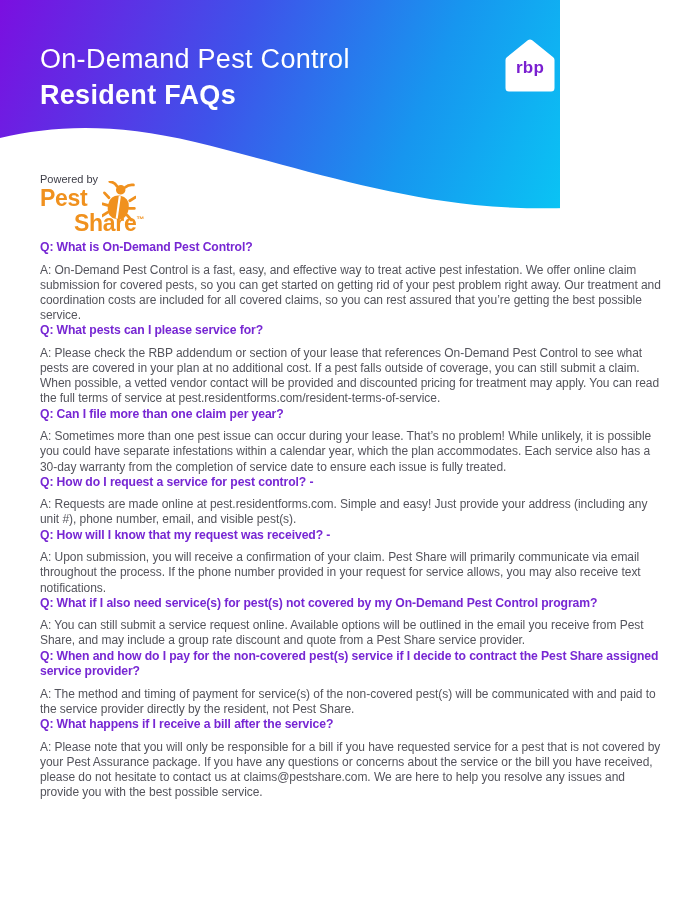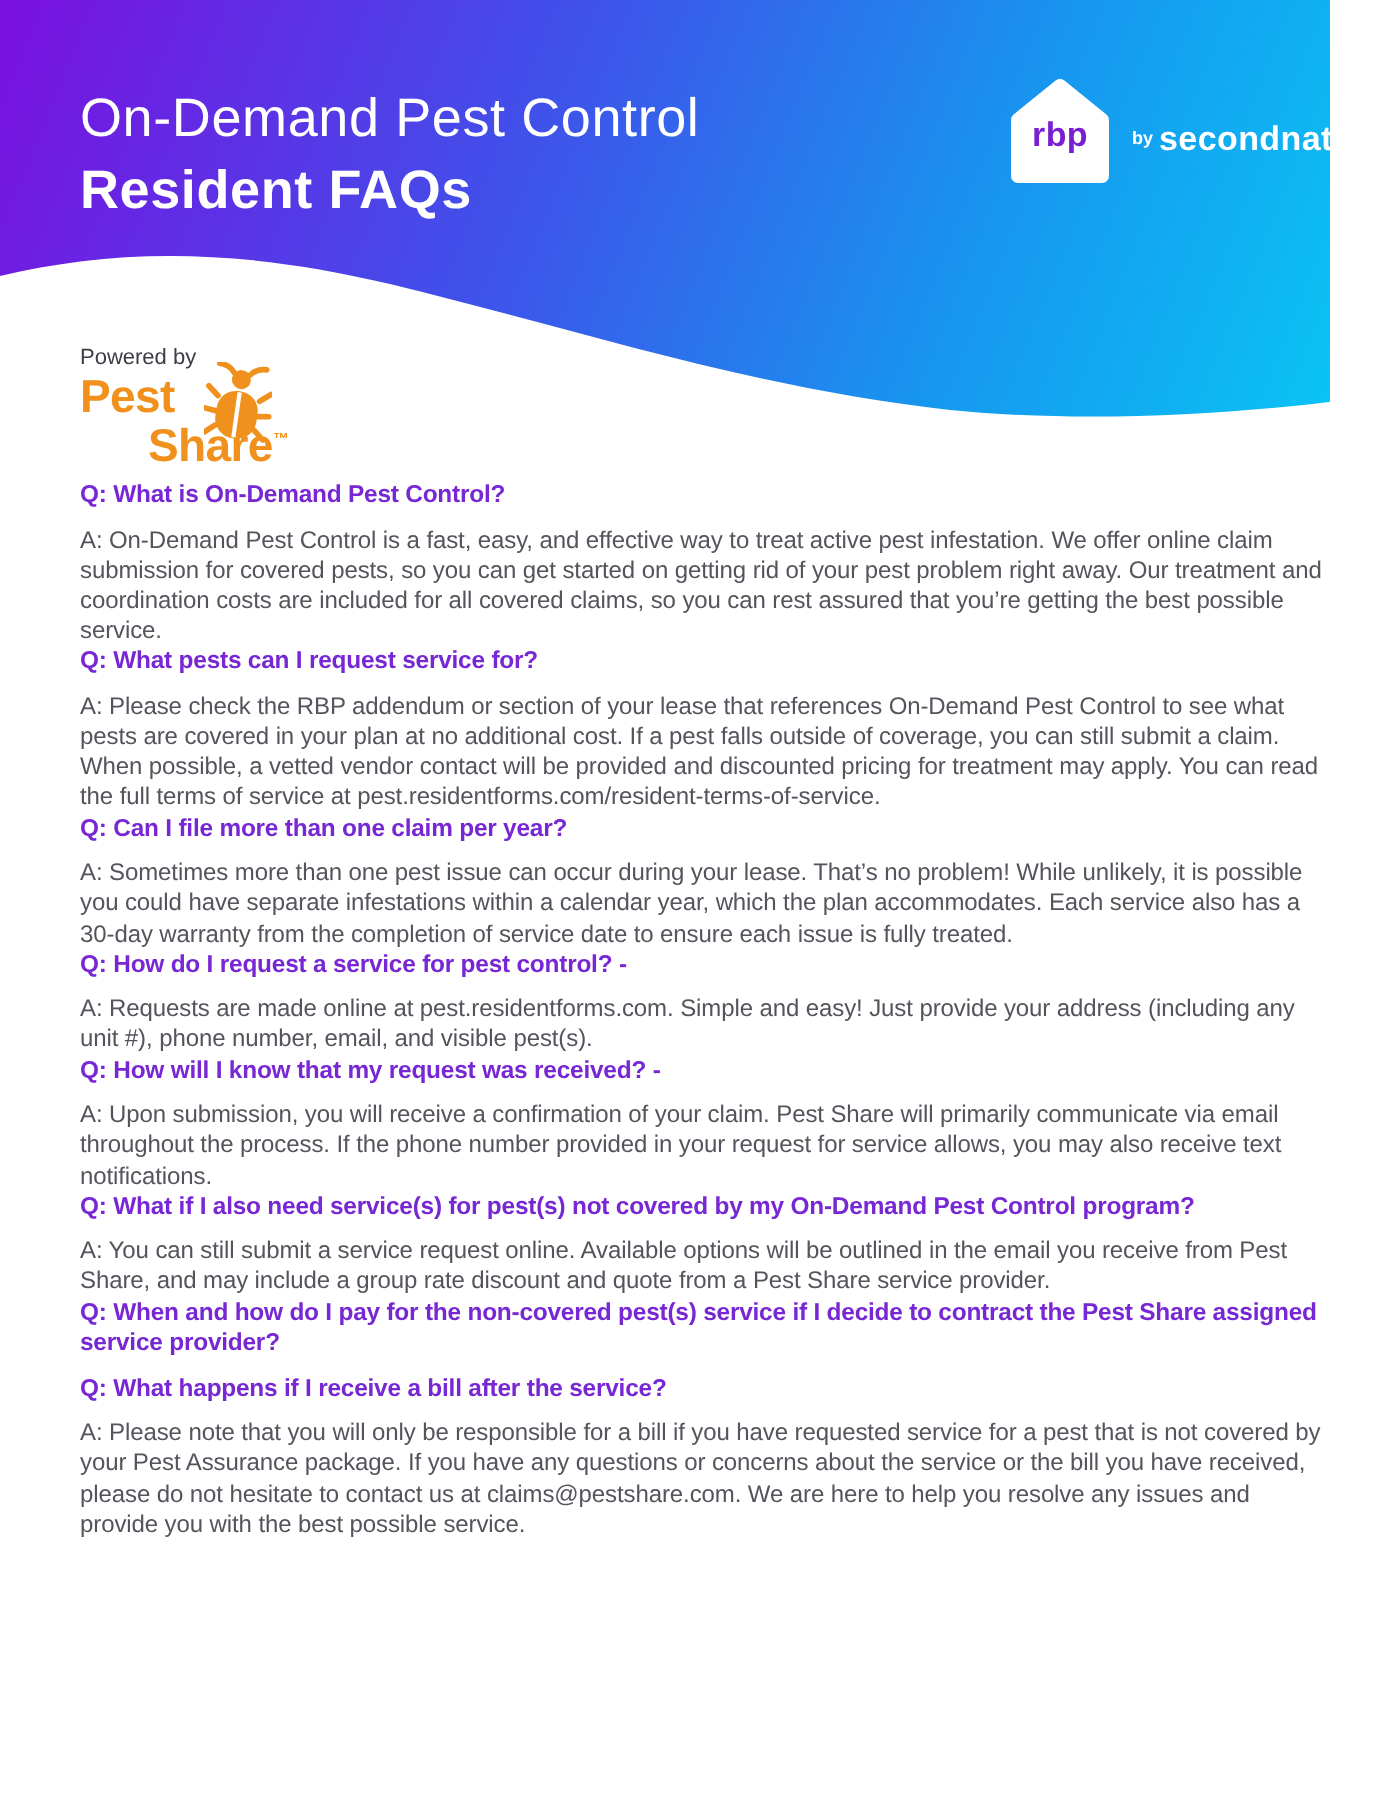--- a/index.html
+++ b/index.html
@@ -2,21 +2,21 @@
 <html style="--gradient-purple: #7B0FE0; --gradient-blue: #3E53EA; --gradient-cyan: #0AC4F4; --question-purple: #7727D3; --answer-gray: #54545C; --pestshare-orange: #F0911E; --rbp-teal: #3EC8CE; --rbp-purple: #7A1FD0;"><head>
 <meta charset="utf-8">
 <style>
   html,body{margin:0;padding:0;background:#e9e9e9;}
   .page{
     position:relative;width:700px;height:906px;margin:0 auto;background:#ffffff;
     overflow:hidden;font-family:"Liberation Sans",sans-serif;
   }
   
   .hero{
-    position:absolute;top:0;left:0;width:665px;height:215px;
+    position:absolute;top:0;left:0;width:560px;height:215px;
     background:linear-gradient(112deg,
       var(--gradient-purple,#7B0FE0) 0%,
       var(--gradient-blue,#3E53EA) 40%,
       #1796EF 72%,
       var(--gradient-cyan,#0AC4F4) 100%);
   }
   .hero-wave{position:absolute;bottom:0;left:0;width:700px;height:215px;display:block;}
   .hero-title{
     position:absolute;left:40px;top:44px;color:#ffffff;
     font-size:27px;font-weight:400;letter-spacing:.3px;
@@ -111,41 +111,42 @@
       </svg>
     </div>
   </div>
 
   <main class="faqs" id="faq-list">
       <section class="faq-item">
         <h2 class="faq-q">Q: What is On-Demand Pest Control?</h2>
         <p class="faq-a">A: On-Demand Pest Control is a fast, easy, and effective way to treat active pest infestation. We offer online claim submission for covered pests, so you can get started on getting rid of your pest problem right away. Our treatment and coordination costs are included for all covered claims, so you can rest assured that you’re getting the best possible service.</p>
       </section>
       <section class="faq-item">
-        <h2 class="faq-q">Q: What pests can I request service for?</h2>
+        <h2 class="faq-q">Q: What pests can I please service for?</h2>
         <p class="faq-a">A: Please check the RBP addendum or section of your lease that references On-Demand Pest Control to see what pests are covered in your plan at no additional cost. If a pest falls outside of coverage, you can still submit a claim. When possible, a vetted vendor contact will be provided and discounted pricing for treatment may apply. You can read the full terms of service at pest.residentforms.com/resident-terms-of-service.</p>
       </section>
       <section class="faq-item">
         <h2 class="faq-q">Q: Can I file more than one claim per year?</h2>
         <p class="faq-a">A: Sometimes more than one pest issue can occur during your lease. That’s no problem! While unlikely, it is possible you could have separate infestations within a calendar year, which the plan accommodates. Each service also has a 30-day warranty from the completion of service date to ensure each issue is fully treated.</p>
       </section>
       <section class="faq-item">
         <h2 class="faq-q">Q: How do I request a service for pest control? -</h2>
         <p class="faq-a">A: Requests are made online at pest.residentforms.com. Simple and easy! Just provide your address (including any unit #), phone number, email, and visible pest(s).</p>
       </section>
       <section class="faq-item">
         <h2 class="faq-q">Q: How will I know that my request was received? -</h2>
         <p class="faq-a">A: Upon submission, you will receive a confirmation of your claim. Pest Share will primarily communicate via email throughout the process. If the phone number provided in your request for service allows, you may also receive text notifications.</p>
       </section>
       <section class="faq-item">
         <h2 class="faq-q">Q: What if I also need service(s) for pest(s) not covered by my On-Demand Pest Control program?</h2>
         <p class="faq-a">A: You can still submit a service request online. Available options will be outlined in the email you receive from Pest Share, and may include a group rate discount and quote from a Pest Share service provider.</p>
       </section>
       <section class="faq-item">
         <h2 class="faq-q">Q: When and how do I pay for the non-covered pest(s) service if I decide to contract the Pest Share assigned service provider?</h2>
+        <p class="faq-a">A: The method and timing of payment for service(s) of the non-covered pest(s) will be communicated with and paid to the service provider directly by the resident, not Pest Share.</p>
       </section>
       <section class="faq-item">
         <h2 class="faq-q">Q: What happens if I receive a bill after the service?</h2>
         <p class="faq-a">A: Please note that you will only be responsible for a bill if you have requested service for a pest that is not covered by your Pest Assurance package. If you have any questions or concerns about the service or the bill you have received, please do not hesitate to contact us at claims@pestshare.com. We are here to help you resolve any issues and provide you with the best possible service.</p>
       </section>
     </main>
 
 </div>
 
 </body></html>

